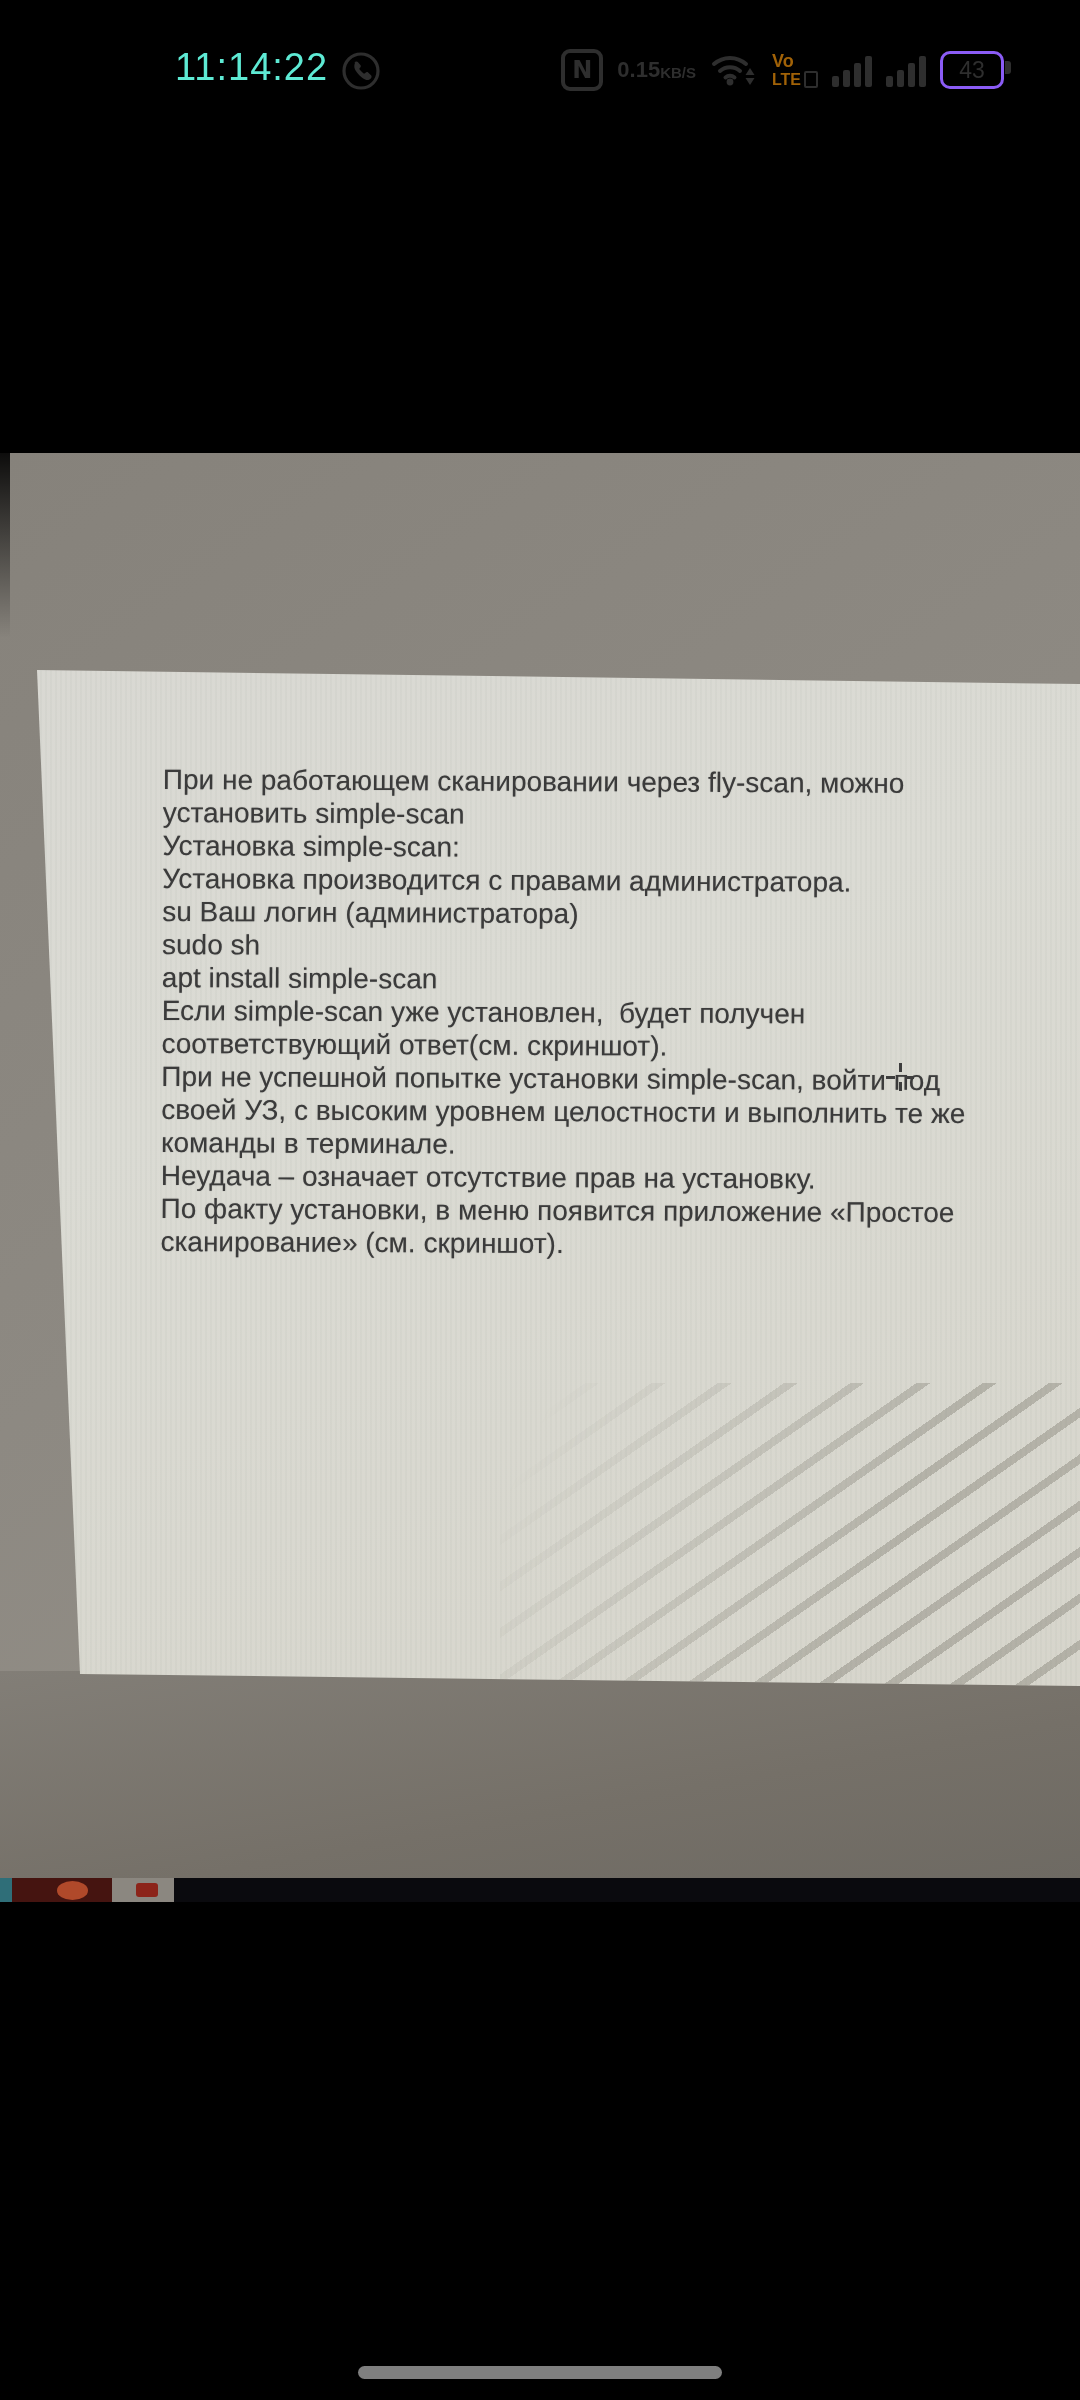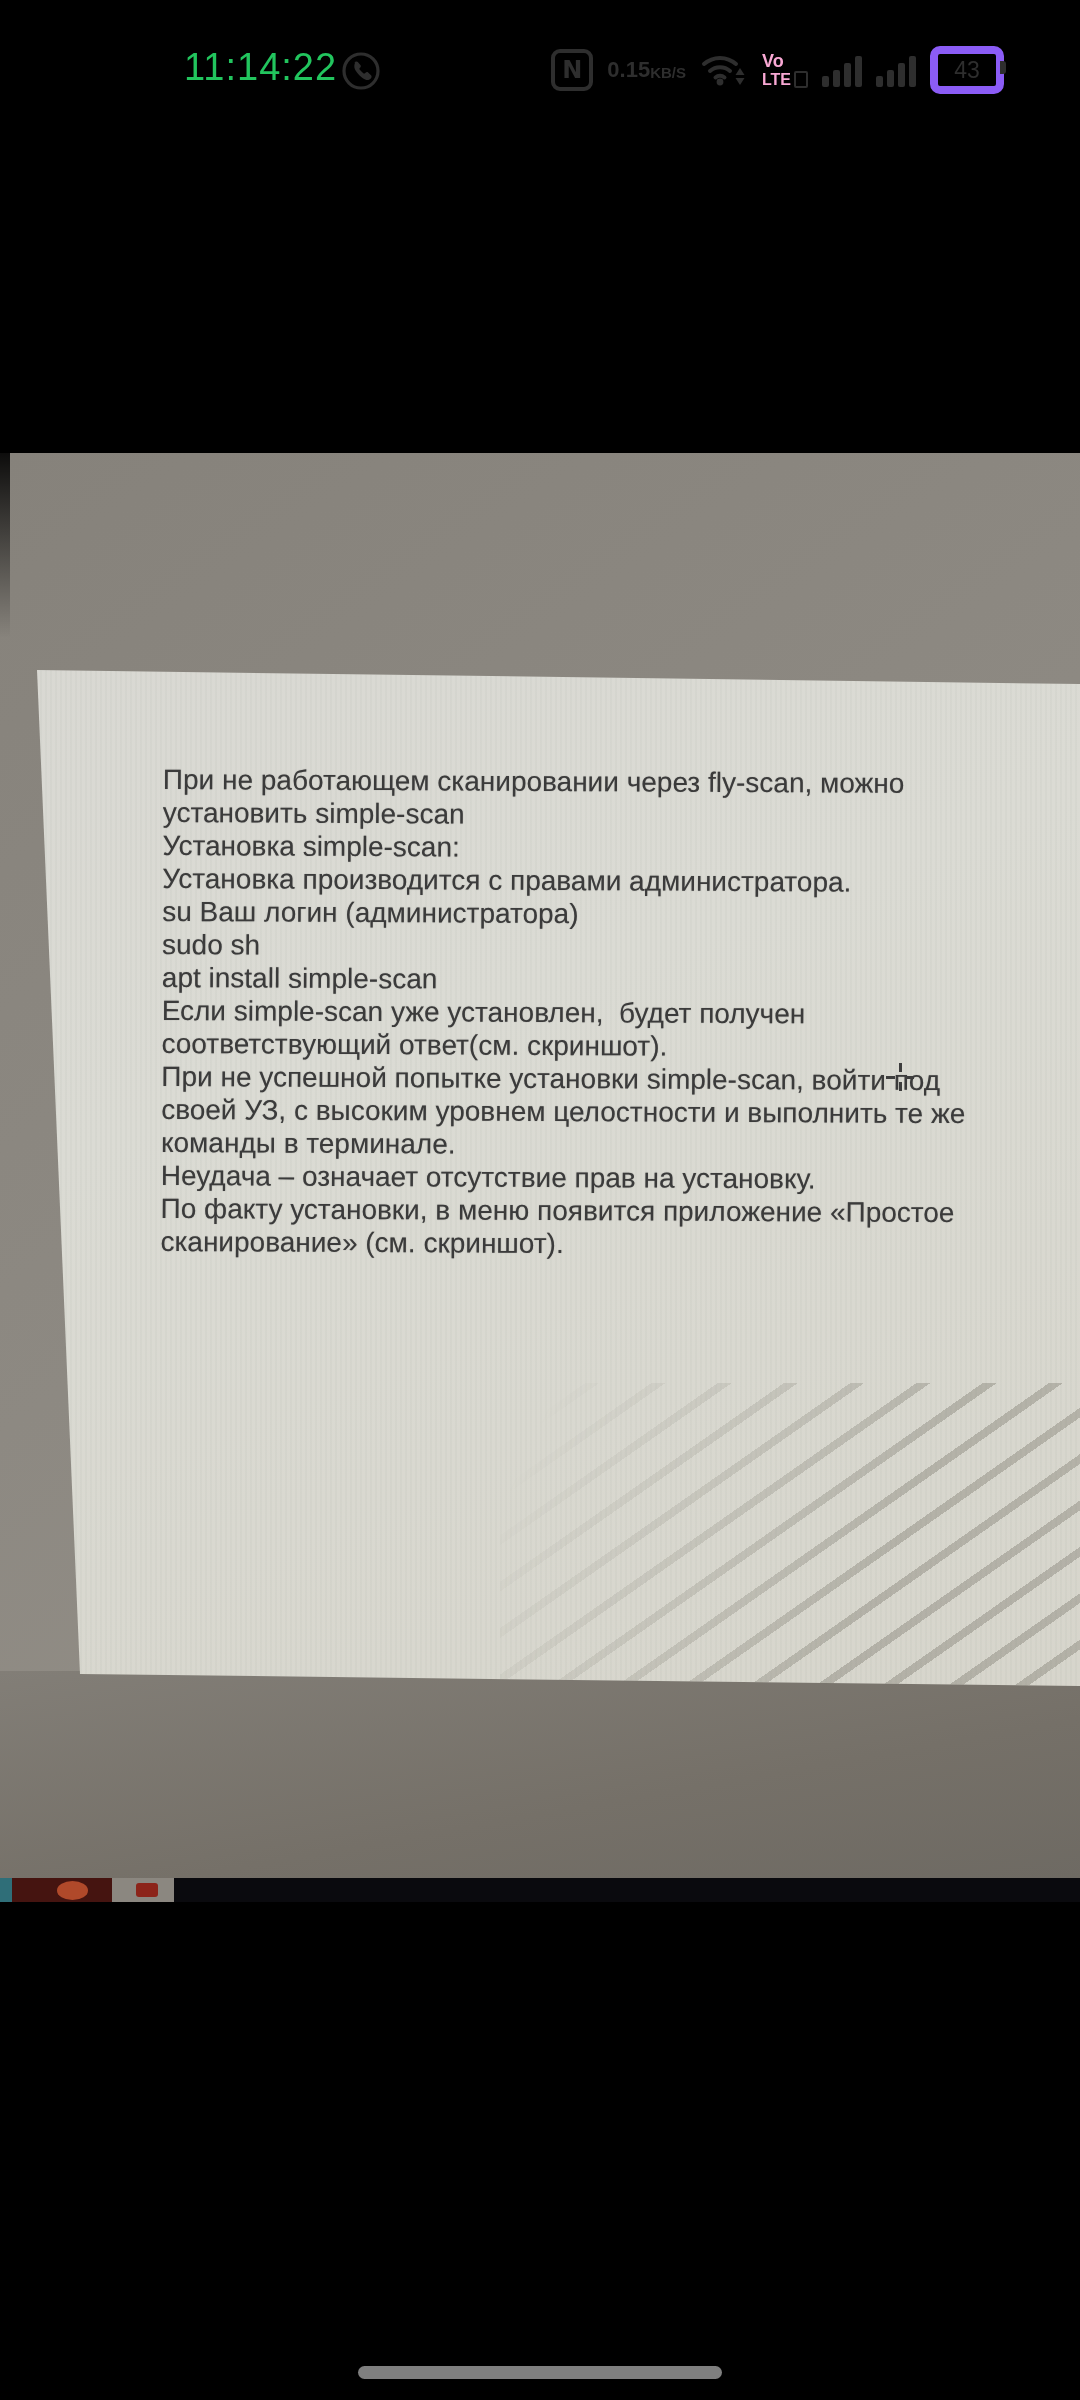--- a/index.html
+++ b/index.html
@@ -2,41 +2,41 @@
 <html><head>
 <meta charset="utf-8">
 <style>
   html,body{margin:0;padding:0;}
   body{
     width:1080px;height:2400px;position:relative;overflow:hidden;
     background:#000;font-family:"Liberation Sans",sans-serif;
   }
   
   .status-bar{position:absolute;left:0;top:38px;width:1080px;height:64px;color:#2e2e2e;}
-  .sb-time{position:absolute;left:184px;top:8px;font-size:38px;letter-spacing:1px;color:#22c55e;}
+  .sb-time{position:absolute;left:175px;top:8px;font-size:38px;letter-spacing:1px;color:#5eead4;}
   .sb-whatsapp{position:absolute;left:340px;top:12px;width:42px;height:42px;}
   .sb-right{position:absolute;right:76px;top:0;height:64px;display:flex;align-items:center;gap:14px;}
   .sb-nfc{width:34px;height:34px;border:4px solid #2e2e2e;border-radius:9px;display:flex;
     align-items:center;justify-content:center;font-weight:700;font-size:24px;color:#2e2e2e;
     font-family:"DejaVu Sans",sans-serif;}
   .sb-rate{display:flex;flex-direction:row;line-height:1;color:#2e2e2e;font-weight:700;}
   .sb-rate .v{font-size:22px;}
   .sb-rate .u{font-size:15px;margin-top:6px;}
-  .sb-volte{display:flex;flex-direction:column;line-height:1;color:#f9a8d4;font-weight:700;}
+  .sb-volte{display:flex;flex-direction:column;line-height:1;color:#a16207;font-weight:700;}
   .sb-volte .row{display:flex;align-items:flex-end;}
   .sb-volte .t{font-size:18px;}
   .sb-volte .b{font-size:16px;margin-top:2px;}
   .sb-volte .sq{width:10px;height:13px;border:2.5px solid #2e2e2e;border-radius:2px;margin-left:3px;}
   .sb-signal{display:flex;align-items:flex-end;gap:4px;height:34px;}
   .sb-signal i{display:block;width:7px;background:#2e2e2e;border-radius:2px;}
   .sb-signal i:nth-child(1){height:11px;}
   .sb-signal i:nth-child(2){height:17px;}
   .sb-signal i:nth-child(3){height:24px;}
   .sb-signal i:nth-child(4){height:31px;}
-  .sb-battery{position:relative;width:58px;height:32px;border:8px solid #8b5cf6;border-radius:10px;
+  .sb-battery{position:relative;width:58px;height:32px;border:3px solid #8b5cf6;border-radius:10px;
     display:flex;align-items:center;justify-content:center;font-size:23px;color:#2e2e2e;}
   .sb-battery::after{content:"";position:absolute;right:-10px;top:7px;width:6px;height:13px;
     background:#2e2e2e;border-radius:0 3px 3px 0;}
   
   .photo{position:absolute;left:0;top:453px;width:1080px;height:1425px;
     background:linear-gradient(145deg,#86827b 0%,#8d8982 45%,#979289 100%);}
   .photo-left-shadow{position:absolute;left:0;top:0;width:10px;height:185px;
     background:linear-gradient(to bottom,rgba(0,0,0,.9),rgba(0,0,0,0));}
   .photo-lower{position:absolute;left:0;top:1218px;width:1080px;height:207px;
     background:linear-gradient(170deg,#827e77 0%,#757068 60%,#6e6a63 100%);}

